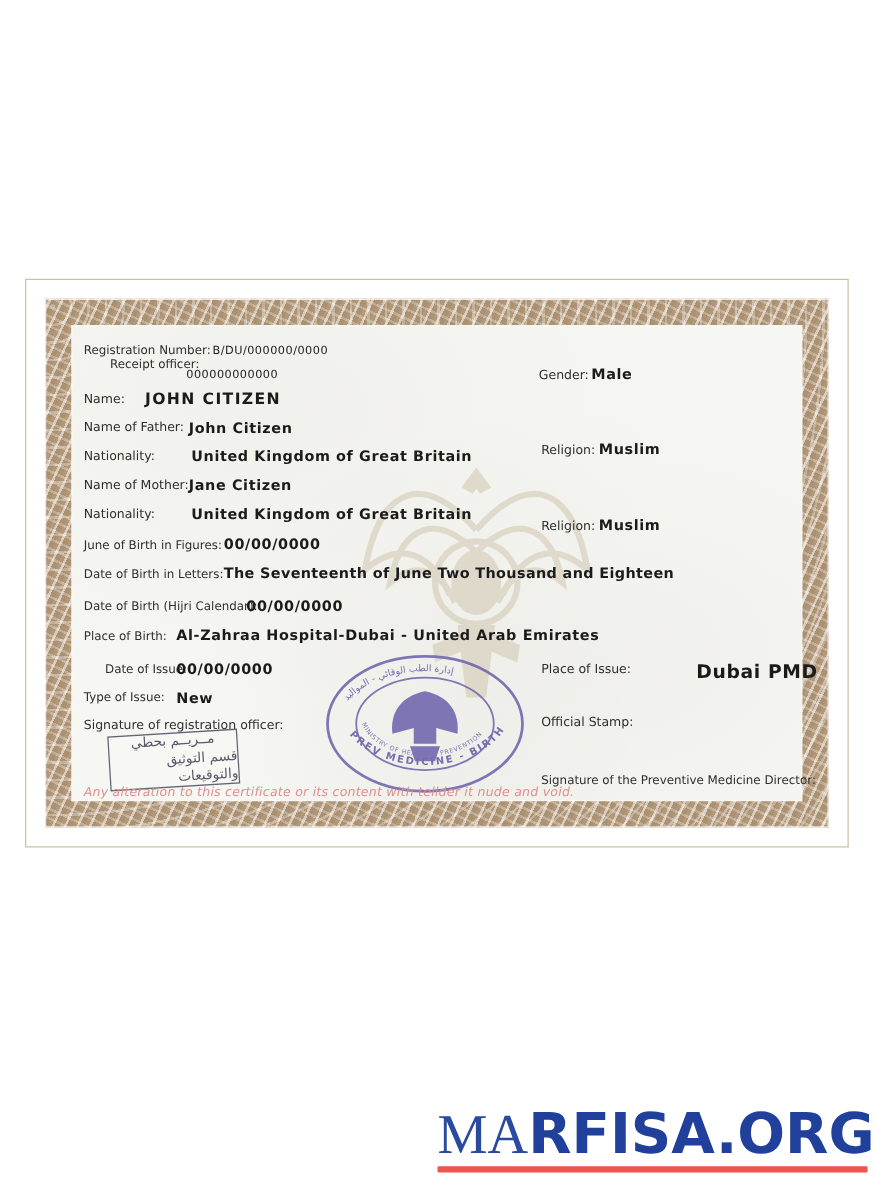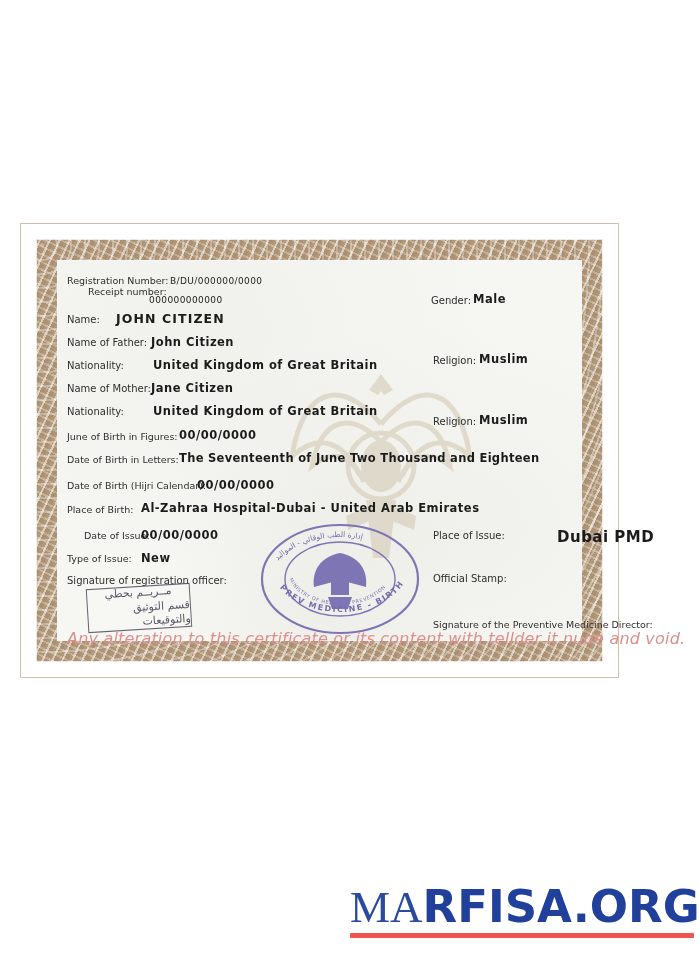--- a/index.html
+++ b/index.html
@@ -5,21 +5,21 @@
   * { margin:0; padding:0; box-sizing:border-box; }
   html,body { background:#ffffff; }
   .stage {
     position:relative; width:699px; height:963px; margin:0 auto;
     background:#ffffff; overflow:hidden;
     font-family:"DejaVu Sans", "Liberation Sans", sans-serif;
   }
 
   
   .certificate {
-    position:absolute; left:20px; top:223px; width:599px; height:455px;
+    position:absolute; left:20px; top:223px; width:659px; height:455px;
     background:#ffffff; border:1px solid #cfc1a9;
   }
   .band {
     position:absolute; inset:15px;
     background-color:#b29878;
     background-image:
       repeating-linear-gradient(115deg, rgba(255,255,255,0) 0 3px, rgba(255,255,255,.50) 3px 5px, rgba(120,90,60,.12) 5px 9px),
       repeating-linear-gradient(25deg, rgba(255,255,255,.30) 0 2px, rgba(0,0,0,0) 2px 7px),
       repeating-radial-gradient(circle at 6px 6px, rgba(255,255,255,.35) 0 2px, rgba(0,0,0,0) 2px 14px);
     box-shadow: inset 0 0 0 1px rgba(255,255,255,.75);
@@ -35,21 +35,21 @@
   }
 
   
   .lbl { position:absolute; font-size:10px; color:#2e2e2e; white-space:nowrap; }
   .lbl-sm { font-size:9.5px; }
   .val { position:absolute; font-size:11.5px; font-weight:700; letter-spacing:.5px; color:#1b1b1b; white-space:nowrap; }
   .val-big { font-size:12.5px; letter-spacing:1.1px; }
   .val-xs { font-size:9px; font-weight:400; letter-spacing:.4px; color:#222; }
   .disclaimer {
     position:absolute; left:46px; top:405px;
-    font-size:16px; font-style:italic; color:#dd8f8f; letter-spacing:.2px; white-space:nowrap;
+    font-size:10px; font-style:italic; color:#dd8f8f; letter-spacing:.2px; white-space:nowrap;
   }
 
   
   .sig-stamp {
     position:absolute; left:66px; top:362px; width:104px; height:44px;
     border:1.5px solid #4c4a5e; transform:rotate(-3.5deg);
     display:flex; flex-direction:column; align-items:center; justify-content:center;
     color:#3d3b52; font-size:11px; line-height:1.35; opacity:.85;
     background:rgba(255,255,255,.15);
   }
@@ -84,21 +84,21 @@
         <path d="M95,58 l12,16 -9,5 -3,-4 -3,4 -9,-5 z"></path>
         <ellipse cx="95" cy="150" rx="20" ry="26"></ellipse>
         <path d="M80,184 h30 l-7,58 h-16 z"></path>
         <path d="M60,200 l24,-10 2,14 -24,10 z"></path>
         <path d="M130,200 l-24,-10 -2,14 24,10 z"></path>
       </g>
     </svg>
 
     <span class="lbl lbl-sm" style="left:46px; top:51px;">Registration Number:</span>
     <span class="val val-xs" style="left:149px; top:52px;">B/DU/000000/0000</span>
-    <span class="lbl lbl-sm" style="left:67px; top:62px;">Receipt number:</span>
+    <span class="lbl lbl-sm" style="left:67px; top:62px;">Receipt officer:</span>
     <span class="val val-xs" style="left:128px; top:71px;">000000000000</span>
 
     <span class="lbl" style="left:410px; top:71px;">Gender:</span>
     <span class="val" style="left:452px; top:68px;">Male</span>
 
     <span class="lbl" style="left:46px; top:90px;">Name:</span>
     <span class="val val-big" style="left:95px; top:87px;">JOHN CITIZEN</span>
 
     <span class="lbl" style="left:46px; top:113px;">Name of Father:</span>
     <span class="val" style="left:130px; top:111px;">John Citizen</span>

